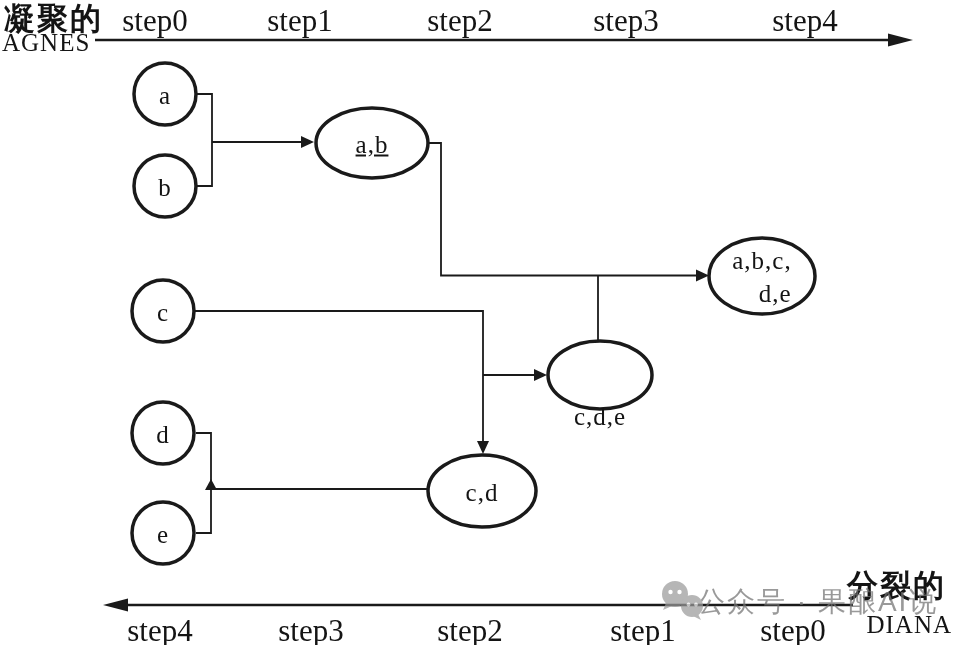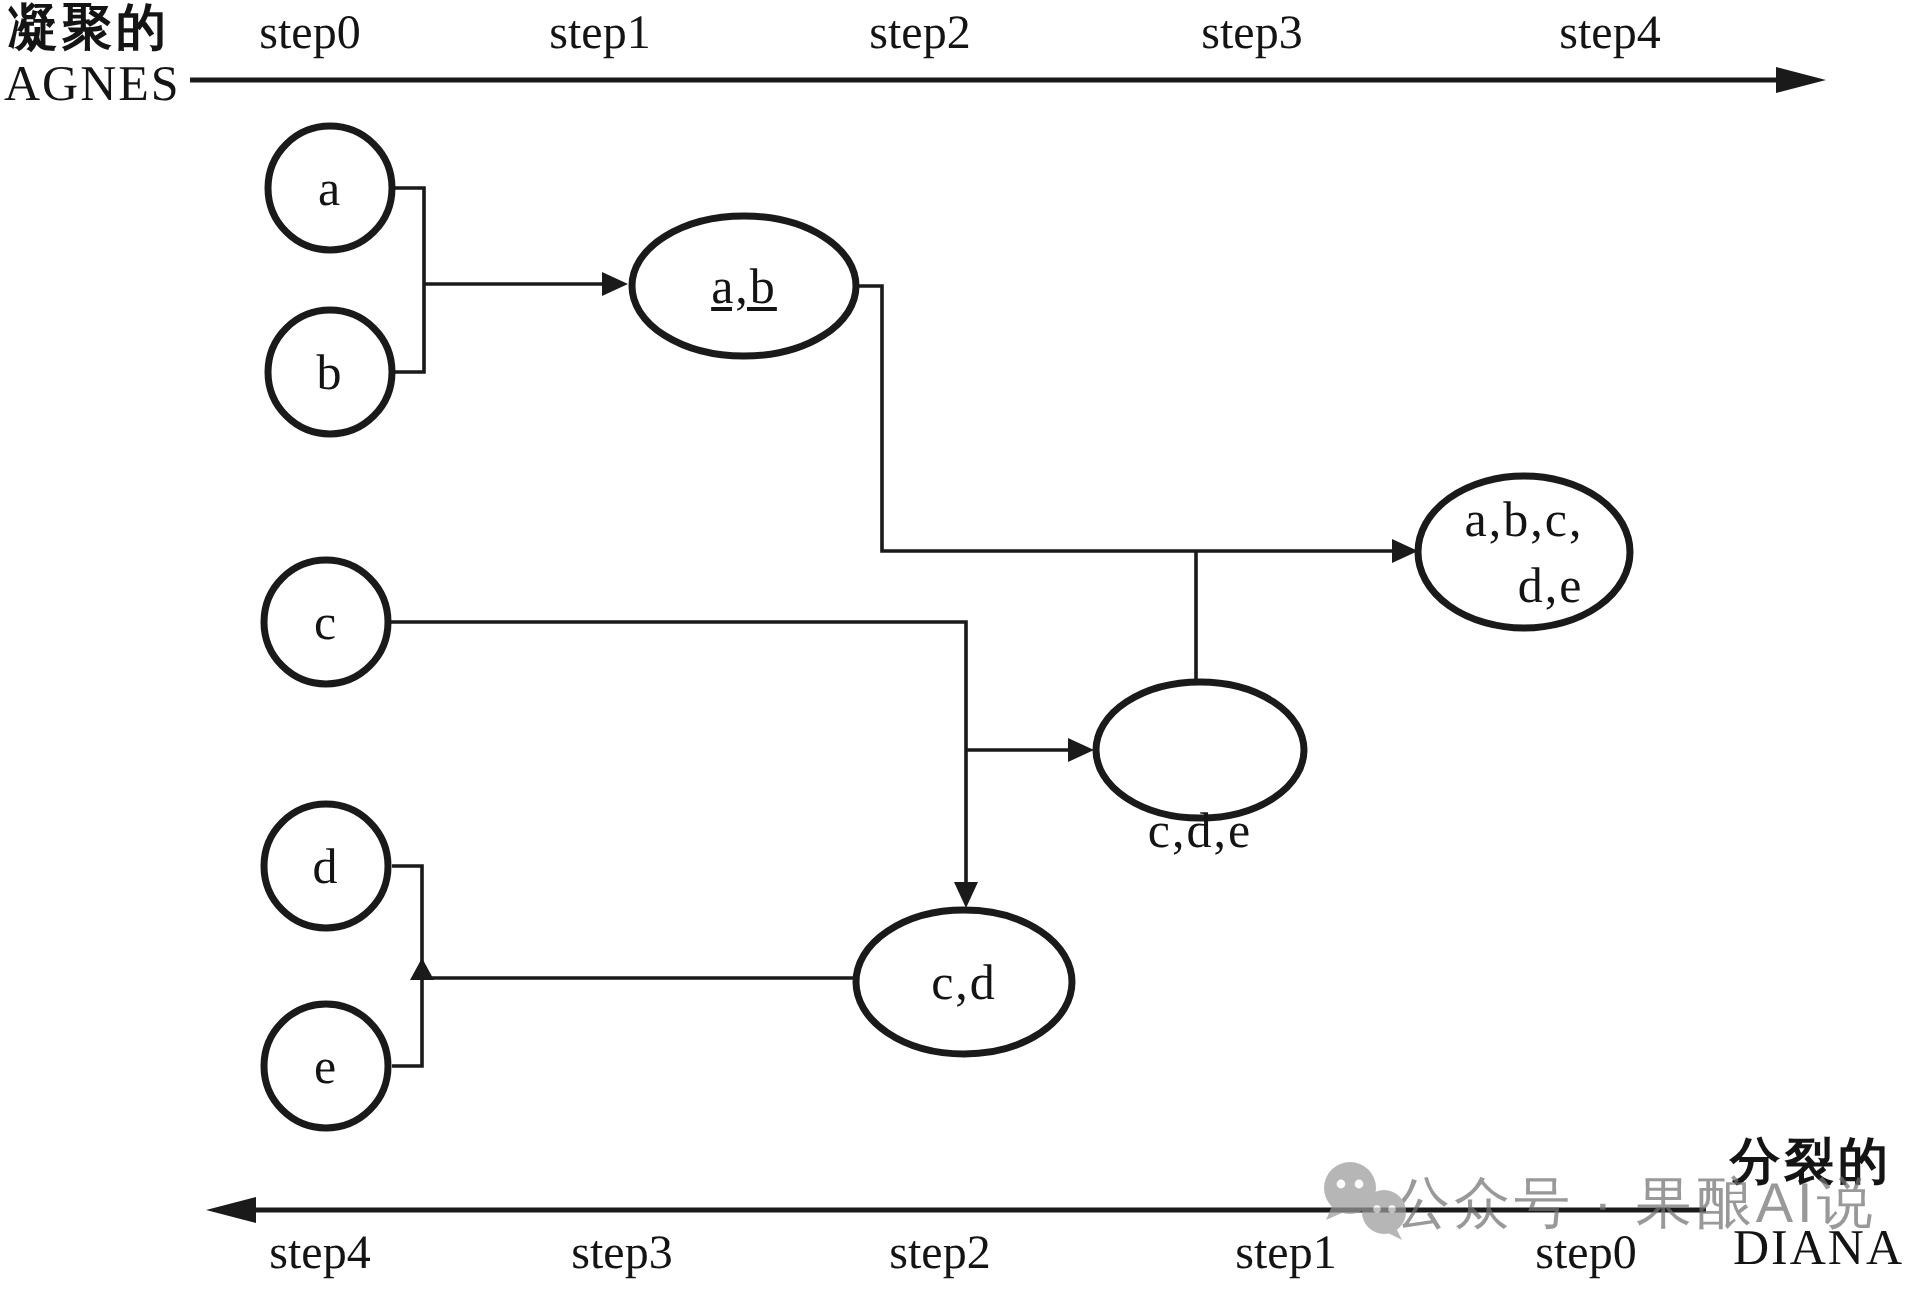--- a/index.html
+++ b/index.html
@@ -6,22 +6,22 @@
   .stage{
     position:relative;
     width:960px;height:645px;
     background:#ffffff;
     overflow:hidden;
     font-family:"Liberation Serif", serif;
     color:#141414;
   }
   .stage svg{position:absolute;left:0;top:0;}
   .lbl{position:absolute;white-space:nowrap;line-height:1;}
-  .step-lbl{font-size:24px;transform:translateX(-50%);}
-  .cn-lbl{font-family:Liberation Mono, monospace;font-weight:bold;font-size:25px;letter-spacing:2px;}
+  .step-lbl{font-size:31px;transform:translateX(-50%);}
+  .cn-lbl{font-family:Liberation Serif, serif;font-weight:bold;font-size:31px;letter-spacing:2px;}
   .en-lbl{font-size:25px;letter-spacing:1px;}
   .node-lbl{font-size:25px;letter-spacing:1px;transform:translate(-50%,-50%);text-align:center;}
   .node-lbl .row{line-height:33px;}
   .watermark{
     position:absolute;left:656px;top:580px;
     display:flex;align-items:center;gap:10px;
     opacity:0.72;
   }
   .watermark .wm-text{
     font-family:"Liberation Sans", sans-serif;

